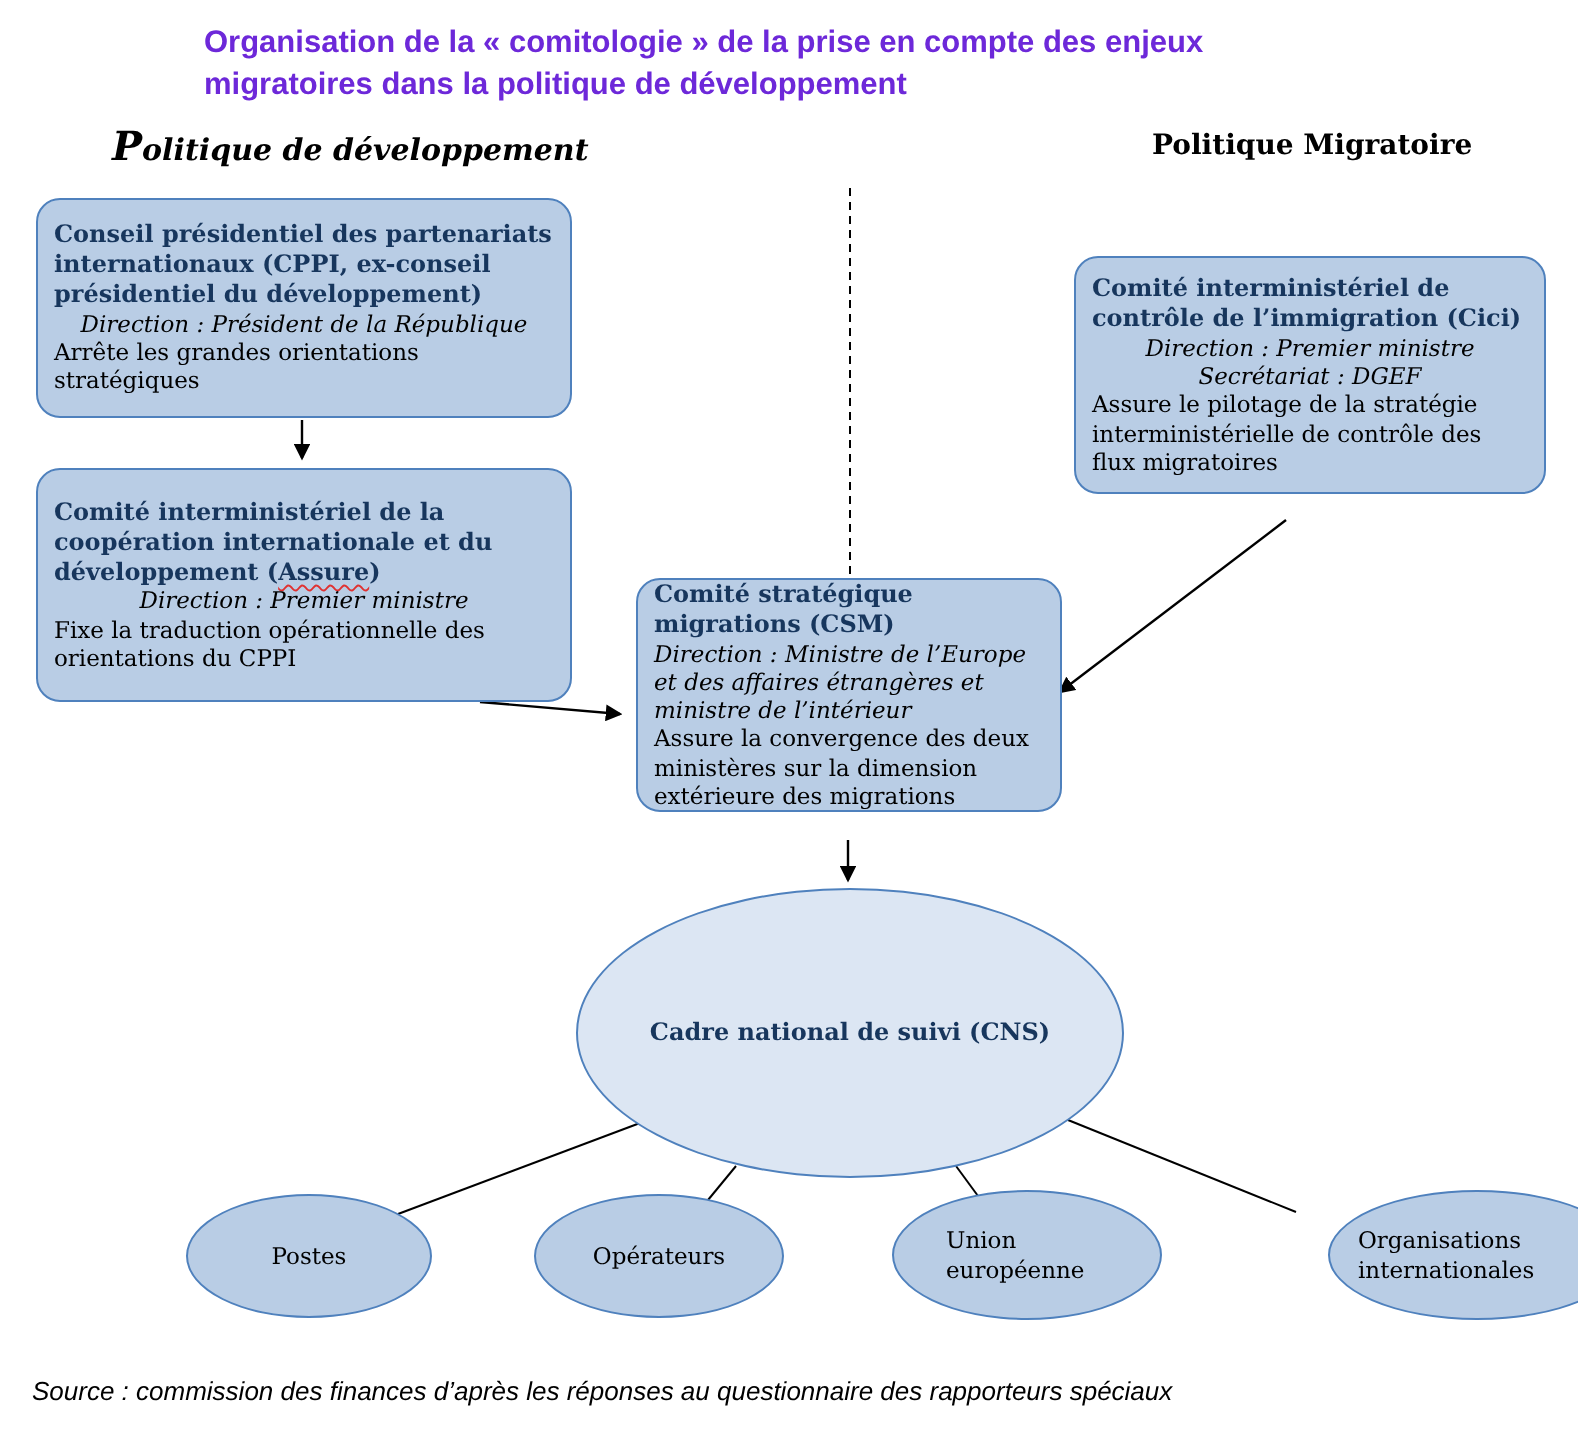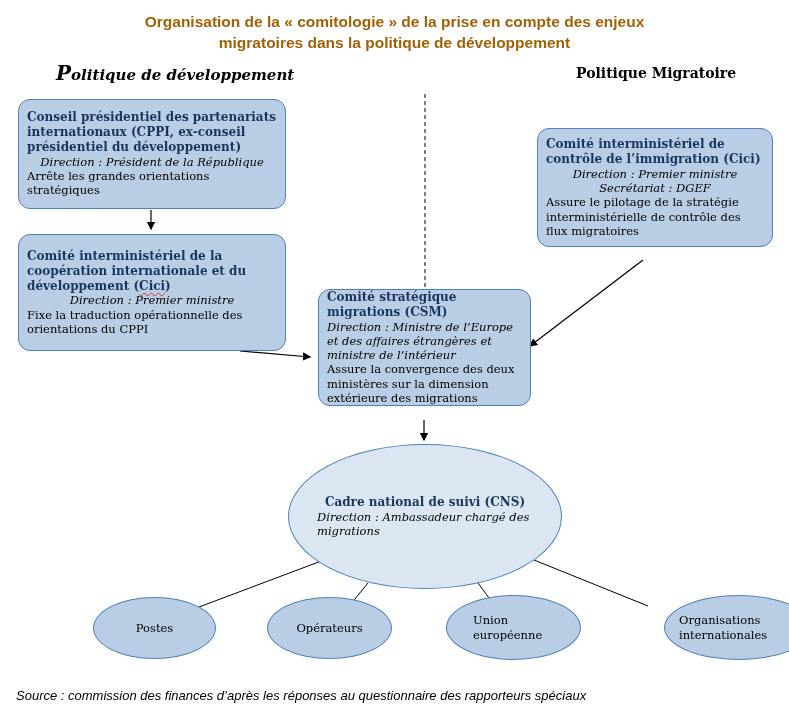--- a/index.html
+++ b/index.html
@@ -19,26 +19,25 @@
     left: 0; top: 0;
     z-index: 0;
   }
 
   .title {
     position: absolute;
     top: 12px;
     left: 50%;
     transform: translateX(-50%);
     width: 585px;
-    text-align: center;
     font-family: "Liberation Sans", sans-serif;
     font-weight: bold;
     font-size: 15.5px;
     line-height: 1.35;
-    color: #a16207;
+    color: #6d28d9;
     z-index: 2;
   }
 
   .hdr { position: absolute; font-weight: bold; z-index: 2; white-space: nowrap; }
   .hdr-left { left: 56px; top: 61px; font-style: italic; font-size: 15px; }
   .hdr-left::first-letter { font-size: 20px; }
   .hdr-right { left: 576px; top: 65px; font-size: 14px; }
 
   .node {
     position: absolute;
@@ -121,41 +120,40 @@
   <div class="hdr hdr-left">Politique de développement</div>
   <div class="hdr hdr-right">Politique Migratoire</div>
 
   <div class="node box cppi">
     <div class="nt">Conseil présidentiel des partenariats internationaux (CPPI, ex-conseil présidentiel du développement)</div>
     <div class="nd">Direction : Président de la République</div>
     <div class="nb">Arrête les grandes orientations stratégiques</div>
   </div>
 
   <div class="node box cicid">
-    <div class="nt"><span>Comité interministériel de la coopération internationale et du développement (</span><span class="squiggle">Cici</span><span>)</span></div>
+    <div class="nt"><span>Comité interministériel de la coopération internationale et du développement (</span><span class="squiggle">Assure</span><span>)</span></div>
     <div class="nd">Direction : Premier ministre</div>
     <div class="nb">Fixe la traduction opérationnelle des orientations du CPPI</div>
   </div>
 
   <div class="node box cici">
     <div class="nt">Comité interministériel de contrôle de l’immigration (Cici)</div>
     <div class="nd">Direction : Premier ministre</div>
     <div class="nd">Secrétariat : DGEF</div>
     <div class="nb">Assure le pilotage de la stratégie interministérielle de contrôle des flux migratoires</div>
   </div>
 
   <div class="node box csm">
     <div class="nt">Comité stratégique migrations (CSM)</div>
     <div class="nd">Direction : Ministre de l’Europe et des affaires étrangères et ministre de l’intérieur</div>
     <div class="nb">Assure la convergence des deux ministères sur la dimension extérieure des migrations</div>
   </div>
 
   <div class="node ellipse cns">
     <div class="nt">Cadre national de suivi (CNS)</div>
-    <div class="nd">Direction : Ambassadeur chargé des migrations</div>
   </div>
 
   <div class="node ellipse postes">
     <div class="nl">Postes</div>
   </div>
 
   <div class="node ellipse operateurs">
     <div class="nl">Opérateurs</div>
   </div>
 

